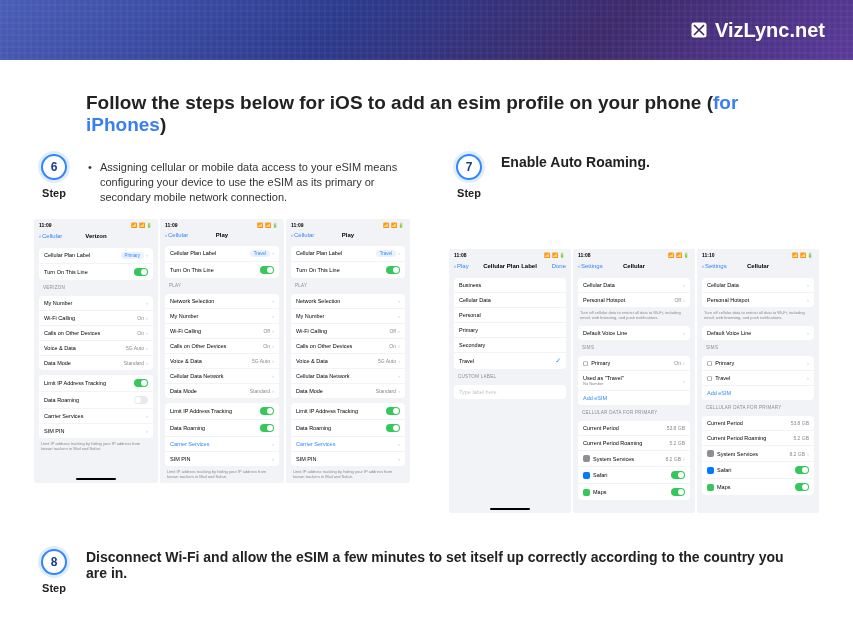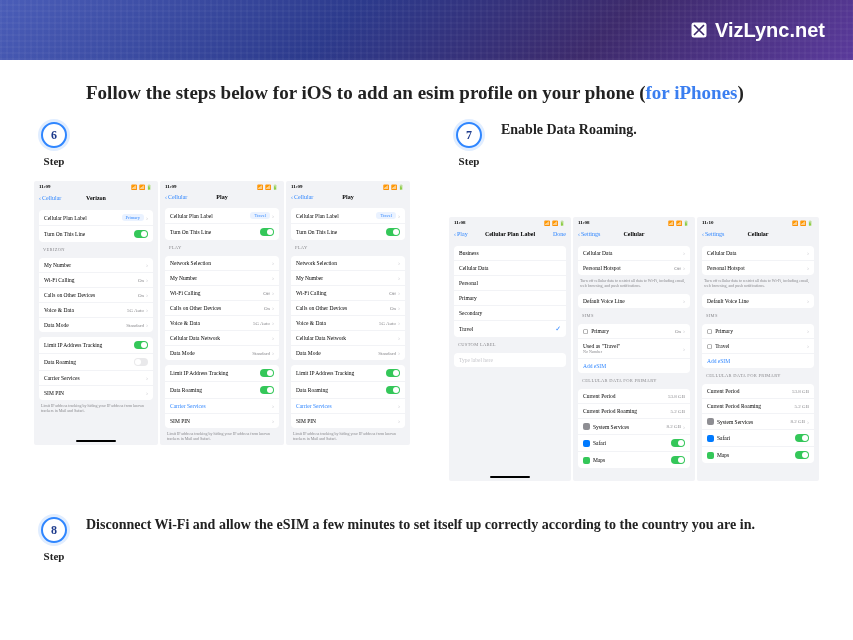--- a/index.html
+++ b/index.html
@@ -1,21 +1,21 @@
 <!DOCTYPE html>
 <html><head>
 <meta charset="utf-8">
 <style>
   * { box-sizing: border-box; margin: 0; padding: 0; }
   body { font-family: -apple-system, BlinkMacSystemFont, "Helvetica Neue", Arial, sans-serif; background: #fff; color: #222; width: 853px; }
   .hero { height: 60px; background: linear-gradient(135deg, #4a5db8 0%, #2c3a8c 40%, #3d2a6b 70%, #5a3a9b 100%); position: relative; display:flex; align-items:center; justify-content:flex-end; padding-right:28px;text-align:center; }
   .hero-overlay { position:absolute; inset:0; background: repeating-linear-gradient(90deg, rgba(255,255,255,0.03) 0 2px, transparent 2px 6px), repeating-linear-gradient(0deg, rgba(255,255,255,0.03) 0 2px, transparent 2px 6px); }
   .brand { display:flex; align-items:center; gap:6px; color:#fff; font-weight:700; font-size:20px; position:relative; }
   .brand svg { width:20px; height:20px; }
-  .content { padding: 22px 34px 40px 34px; font-family: Liberation Serif, serif; }
+  .content { padding: 32px 34px 40px 34px; }
   .page-title { font-size: 19px; font-weight: 700; margin: 0 0 18px 52px; }
   .page-title a { color: #3a7ef0; text-decoration: none; }
   .row { display: flex; gap: 28px; }
   .step-block { display: flex; gap: 12px; }
   .step-col-left { width: 388px; }
   .step-col-right { width: 370px; }
   .step-badge-wrap { display:flex; flex-direction:column; align-items:center; width:40px; flex-shrink:0;}
   .step-badge { width:26px; height:26px; border-radius:50%; background:#fff; border:2px solid #2f86ff; display:flex; align-items:center; justify-content:center; font-weight:700; color:#1c3a8c; font-size:12px; box-shadow: 0 0 0 3px rgba(47,134,255,0.15); }
   .step-label { font-size:11px; font-weight:600; color:#222; margin-top:7px; }
   .step-title { font-weight:700; font-size:14px; }
@@ -73,20 +73,21 @@
 
   <div class="row">
 
     <div class="step-col-left">
       <div class="step-block">
         <div class="step-badge-wrap">
           <div class="step-badge">6</div>
           <div class="step-label">Step</div>
         </div>
         <div>
+          <div class="step-desc">Assigning cellular or mobile data access to your eSIM means configuring your device to use the eSIM as its primary or secondary mobile network connection.</div>
         </div>
       </div>
 
       <div class="shot-row">
 
         <div class="shot">
           <div class="sbar">
               <span>11:09</span>
               <span class="sigs">📶 📶 🔋</span>
             </div>
@@ -384,21 +385,21 @@
       </div>
     </div>
 
     <div class="step-col-right">
       <div class="step-block">
         <div class="step-badge-wrap">
           <div class="step-badge">7</div>
           <div class="step-label">Step</div>
         </div>
         <div>
-          <div class="step-title">Enable Data Roaming.</div>
+          <div class="step-title">Enable Auto Roaming.</div>
         </div>
       </div>
 
       <div class="shot-row" style="margin-top:50px">
 
         <div class="shot">
           <div class="sbar">
               <span>11:08</span>
               <span class="sigs">📶 📶 🔋</span>
             </div>

